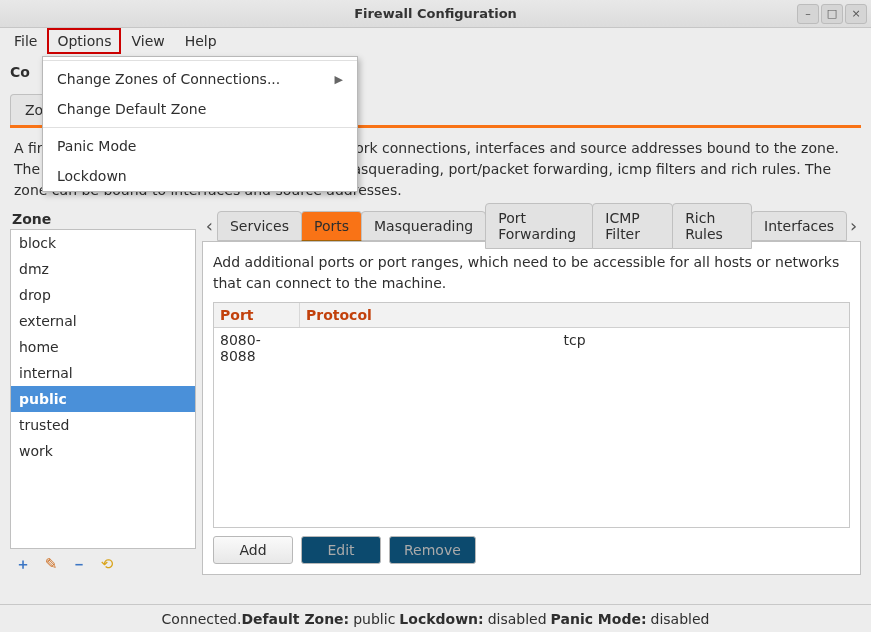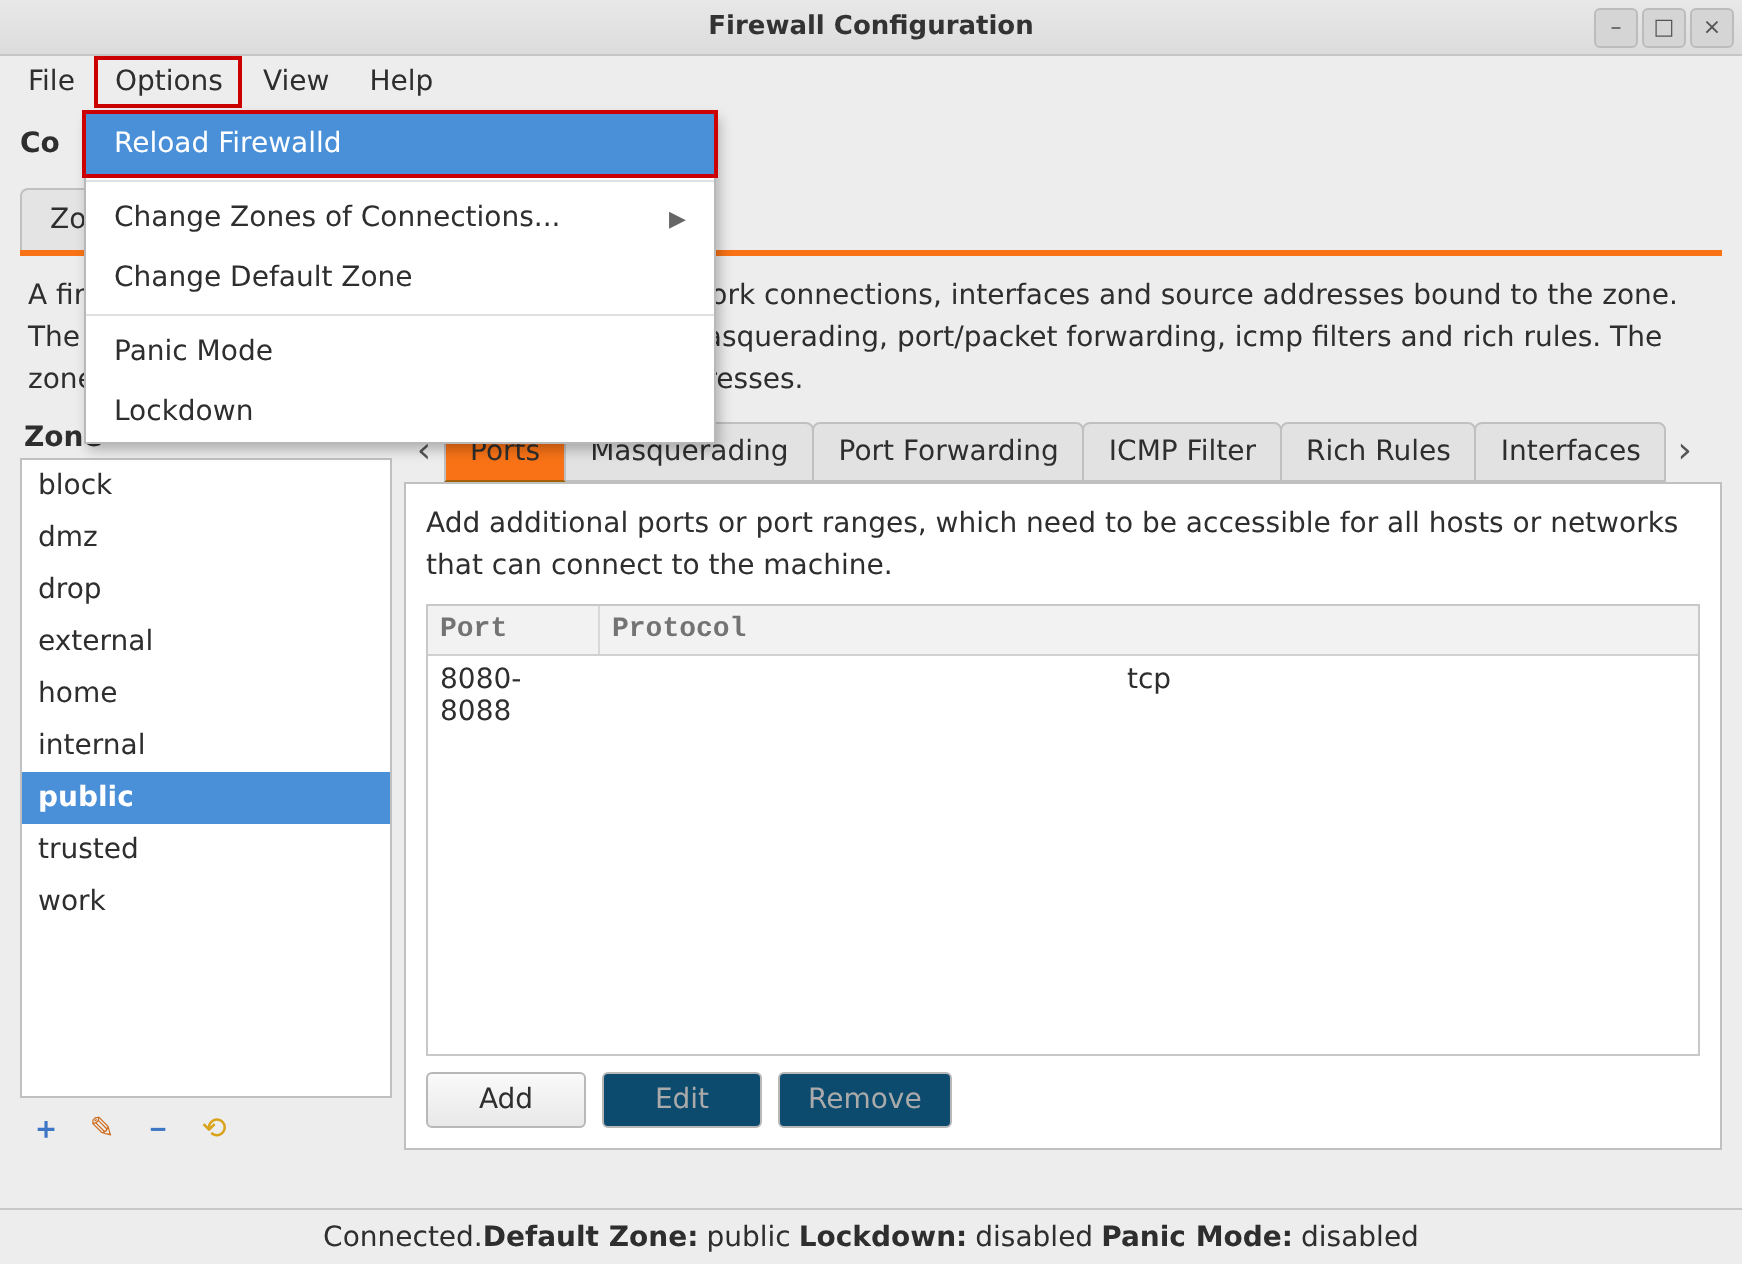--- a/index.html
+++ b/index.html
@@ -222,23 +222,22 @@
   }
   .port-table {
     border: 1px solid #c8c8c8;
     flex: 1;
     font-size: 14px;
   }
   .port-head {
     display: flex;
     background: #f2f2f2;
     border-bottom: 1px solid #d0d0d0;
-    color: #737373;
-    font-weight: bold;
-    font-family: Liberation Mono, monospace;
+    color: #c2410c;
+    font-weight: bold;
   }
   .ph-port { width: 86px; padding: 4px 6px; border-right: 1px solid #d8d8d8;}
   .ph-proto { flex:1; padding: 4px 6px;}
   .port-row { display: flex; }
   .pr-port { width: 86px; padding: 4px 6px;}
   .pr-proto { flex:1; padding: 4px 6px; text-align: center;}
   .btnrow {
     display: flex;
     gap: 8px;
     padding-top: 8px;
@@ -286,21 +285,20 @@
 </div>
 
 <div class="menubar">
   <div class="menuitem">File</div>
   <div class="menuitem options-highlight">Options</div>
   <div class="menuitem">View</div>
   <div class="menuitem">Help</div>
 </div>
 
 <div class="dropdown-menu">
-  <div class="dropdown-item selected">Reload Firewalld</div>
   <div class="dropdown-sep"></div>
   <div class="dropdown-item">
     <span>Change Zones of Connections...</span>
     <span class="submenu-arrow">▶</span>
   </div>
   <div class="dropdown-item">Change Default Zone</div>
   <div class="dropdown-sep"></div>
   <div class="dropdown-item">Panic Mode</div>
   <div class="dropdown-item">Lockdown</div>
 </div>
@@ -333,20 +331,21 @@
         <div class="zt-btn" style="color:#3c76c4;font-weight:bold;">＋</div>
         <div class="zt-btn" style="color:#ce6c1e;">✎</div>
         <div class="zt-btn" style="color:#3c76c4;font-weight:bold;">－</div>
         <div class="zt-btn" style="color:#d9a41c;">⟲</div>
       </div>
     </div>
 
     <div class="rightcol">
       <div class="tabstrip-inner">
         <div class="scroll-arrow">‹</div>
+        <div class="tab-inner">Services</div>
         <div class="tab-inner active">Ports</div>
         <div class="tab-inner">Masquerading</div>
         <div class="tab-inner">Port Forwarding</div>
         <div class="tab-inner">ICMP Filter</div>
         <div class="tab-inner">Rich Rules</div>
         <div class="tab-inner">Interfaces</div>
         <div class="scroll-arrow">›</div>
       </div>
       <div class="tab-body">
         <div class="tab-desc">Add additional ports or port ranges, which need to be accessible for all hosts or networks that can connect to the machine.</div>

